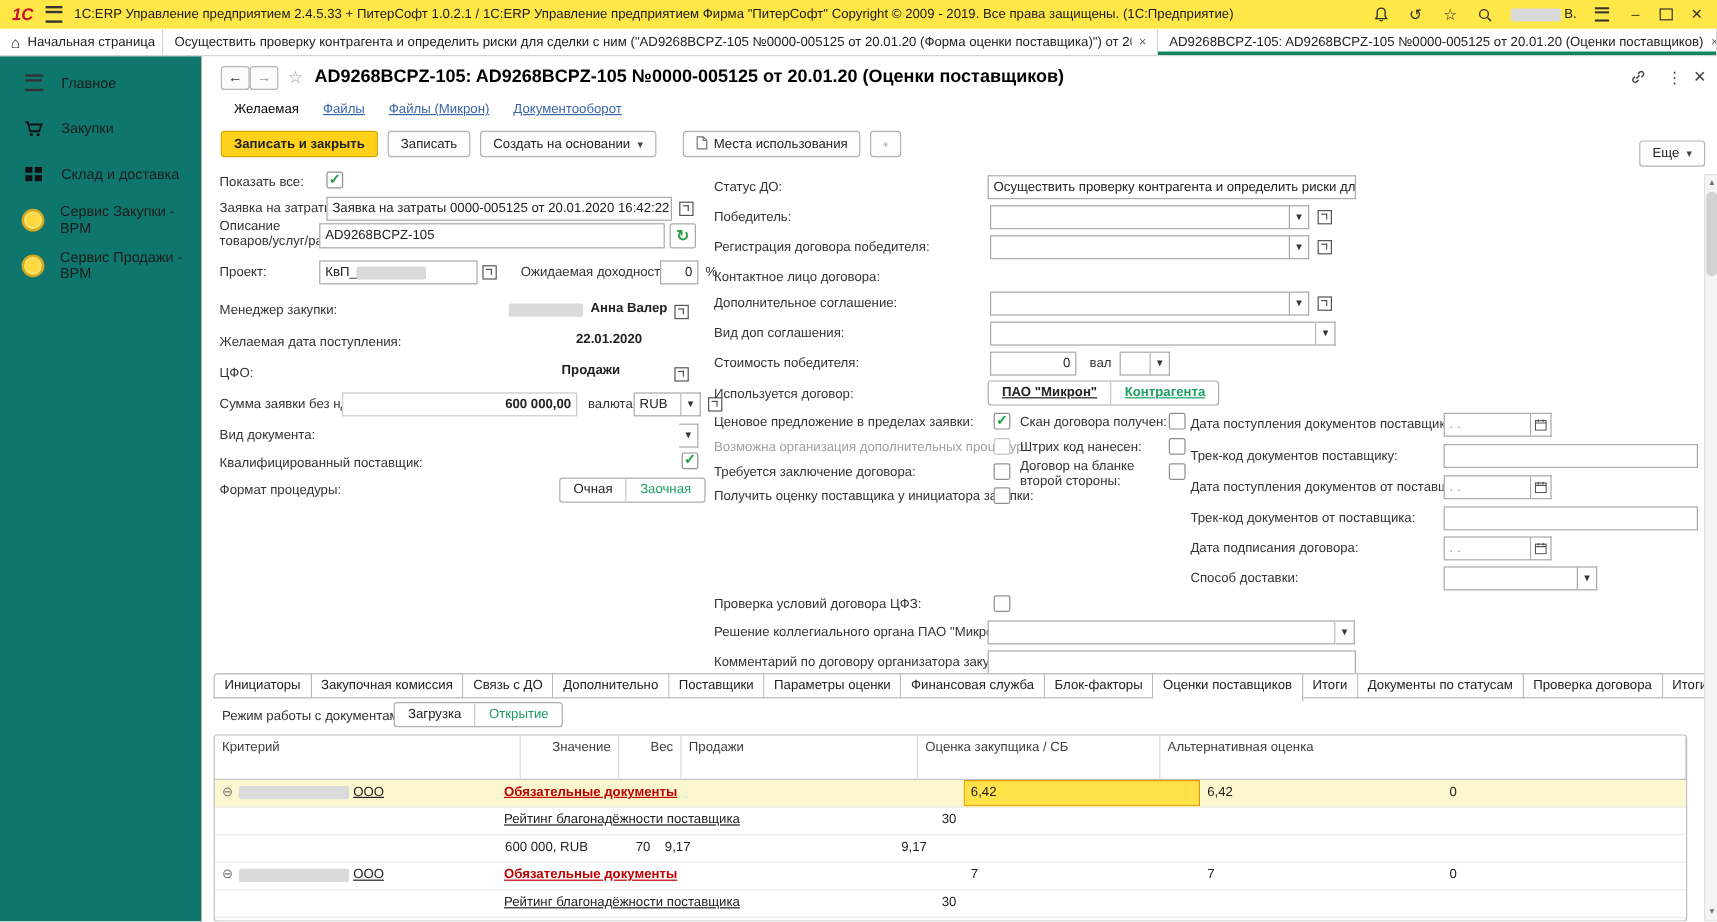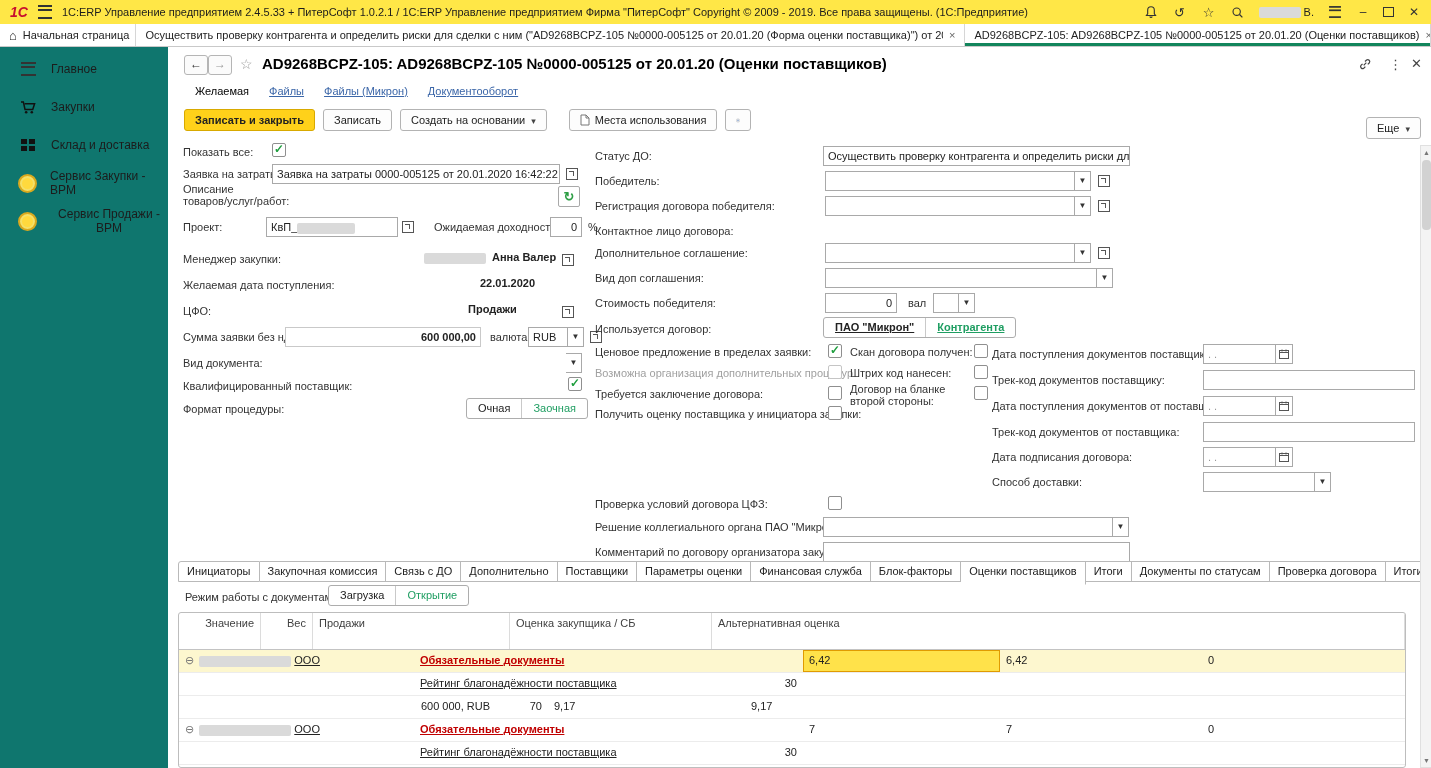--- a/index.html
+++ b/index.html
@@ -175,21 +175,21 @@
         </svg>
     </span>
     <span>Склад и доставка</span>
   </div>
   <div class="sbitem" style="top:124px;">
     <span class="sbico">
         <span class="circ"></span>
       </span>
     <span>Сервис Закупки - BPM</span>
   </div>
-  <div class="sbitem" style="top:162px;text-align:center;">
+  <div class="sbitem" style="top:162px;">
     <span class="sbico">
         <span class="circ"></span>
       </span>
     <span>Сервис Продажи - BPM</span>
   </div>
 </div>
 
 <div class="content">
 
   <span class="navbtn" style="left:16px;top:8px;">←</span>
@@ -233,20 +233,21 @@
 
   <div class="lbl" style="left:15px;top:99px;">Показать все:</div>
   <span class="cb checked" style="left:104px;top:96px;"></span>
 
   <div class="lbl" style="left:15px;top:121px;">Заявка на затраты:</div>
   <div class="fld" style="left:104px;top:117px;width:288px;">Заявка на затраты 0000-005125 от 20.01.2020 16:42:22</div>
   <span class="lnk" style="left:398px;top:121px;"></span>
 
   <div class="lbl" style="left:15px;top:136px;">Описание</div>
   <div class="lbl" style="left:15px;top:148px;">товаров/услуг/работ:</div>
+  <div class="fld" style="left:98px;top:139px;width:288px;height:21px;">AD9268BCPZ-105</div>
   <span class="refbtn" style="left:390px;top:139px;">↻</span>
 
   <div class="lbl" style="left:15px;top:174px;">Проект:</div>
   <div class="fld" style="left:98px;top:170px;width:132px;"><span>КвП_</span><span class="blur" style="width:58px;"></span></div>
   <span class="lnk" style="left:234px;top:174px;"></span>
   <div class="lbl" style="left:266px;top:174px;">Ожидаемая доходность:</div>
   <div class="fld rt" style="left:382px;top:170px;width:32px;">0</div>
   <div class="lbl" style="left:420px;top:174px;">%</div>
 
   <div class="lbl" style="left:15px;top:206px;">Менеджер закупки:</div>
@@ -400,20 +401,21 @@
   <div class="modebar">
     <div class="lbl" style="left:17px;top:8px;">Режим работы с документами:</div>
     <div class="tg" style="left:160px;top:2px;">
       <span>Загрузка</span>
       <span class="sel">Открытие</span>
     </div>
   </div>
 
   <div class="panel">
     <div class="thead">
+      <div class="c2">Критерий</div>
       <div class="c3">Значение</div>
       <div class="c4">Вес</div>
       <div class="c5">Продажи</div>
       <div class="c6">Оценка закупщика / СБ</div>
       <div class="c7">Альтернативная оценка</div>
     </div>
 
     <div class="trow grouprow">
       <div class="c1"><span class="expander">⊖</span><span class="blur" style="width:92px;"></span> <span class="tlink">ООО</span></div>
       <div class="c2"><span class="tred">Обязательные документы</span></div>

